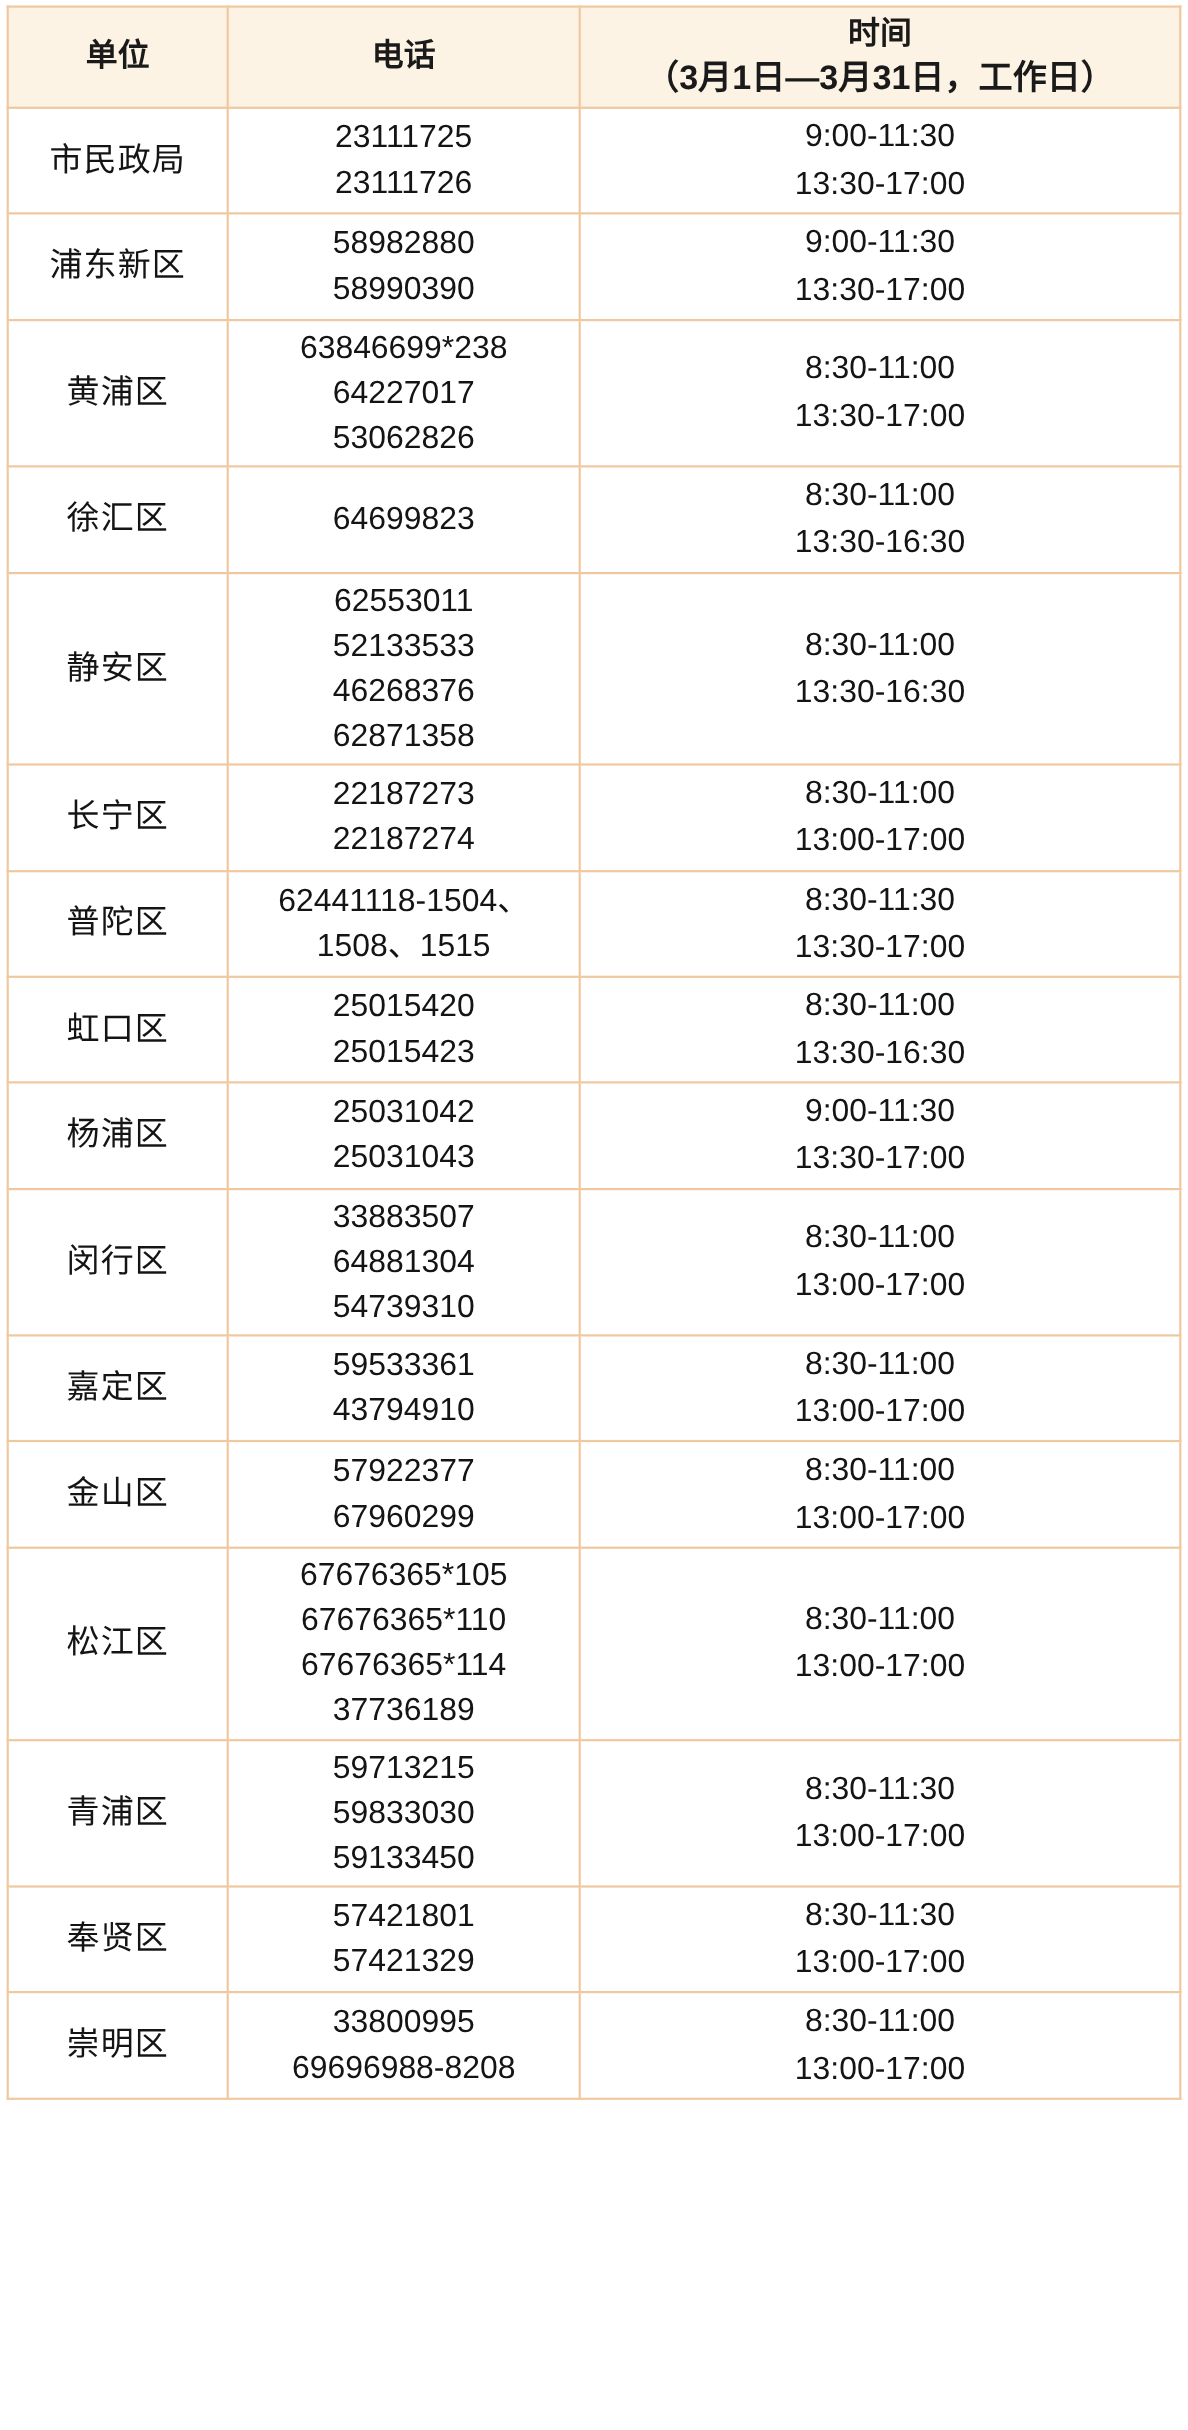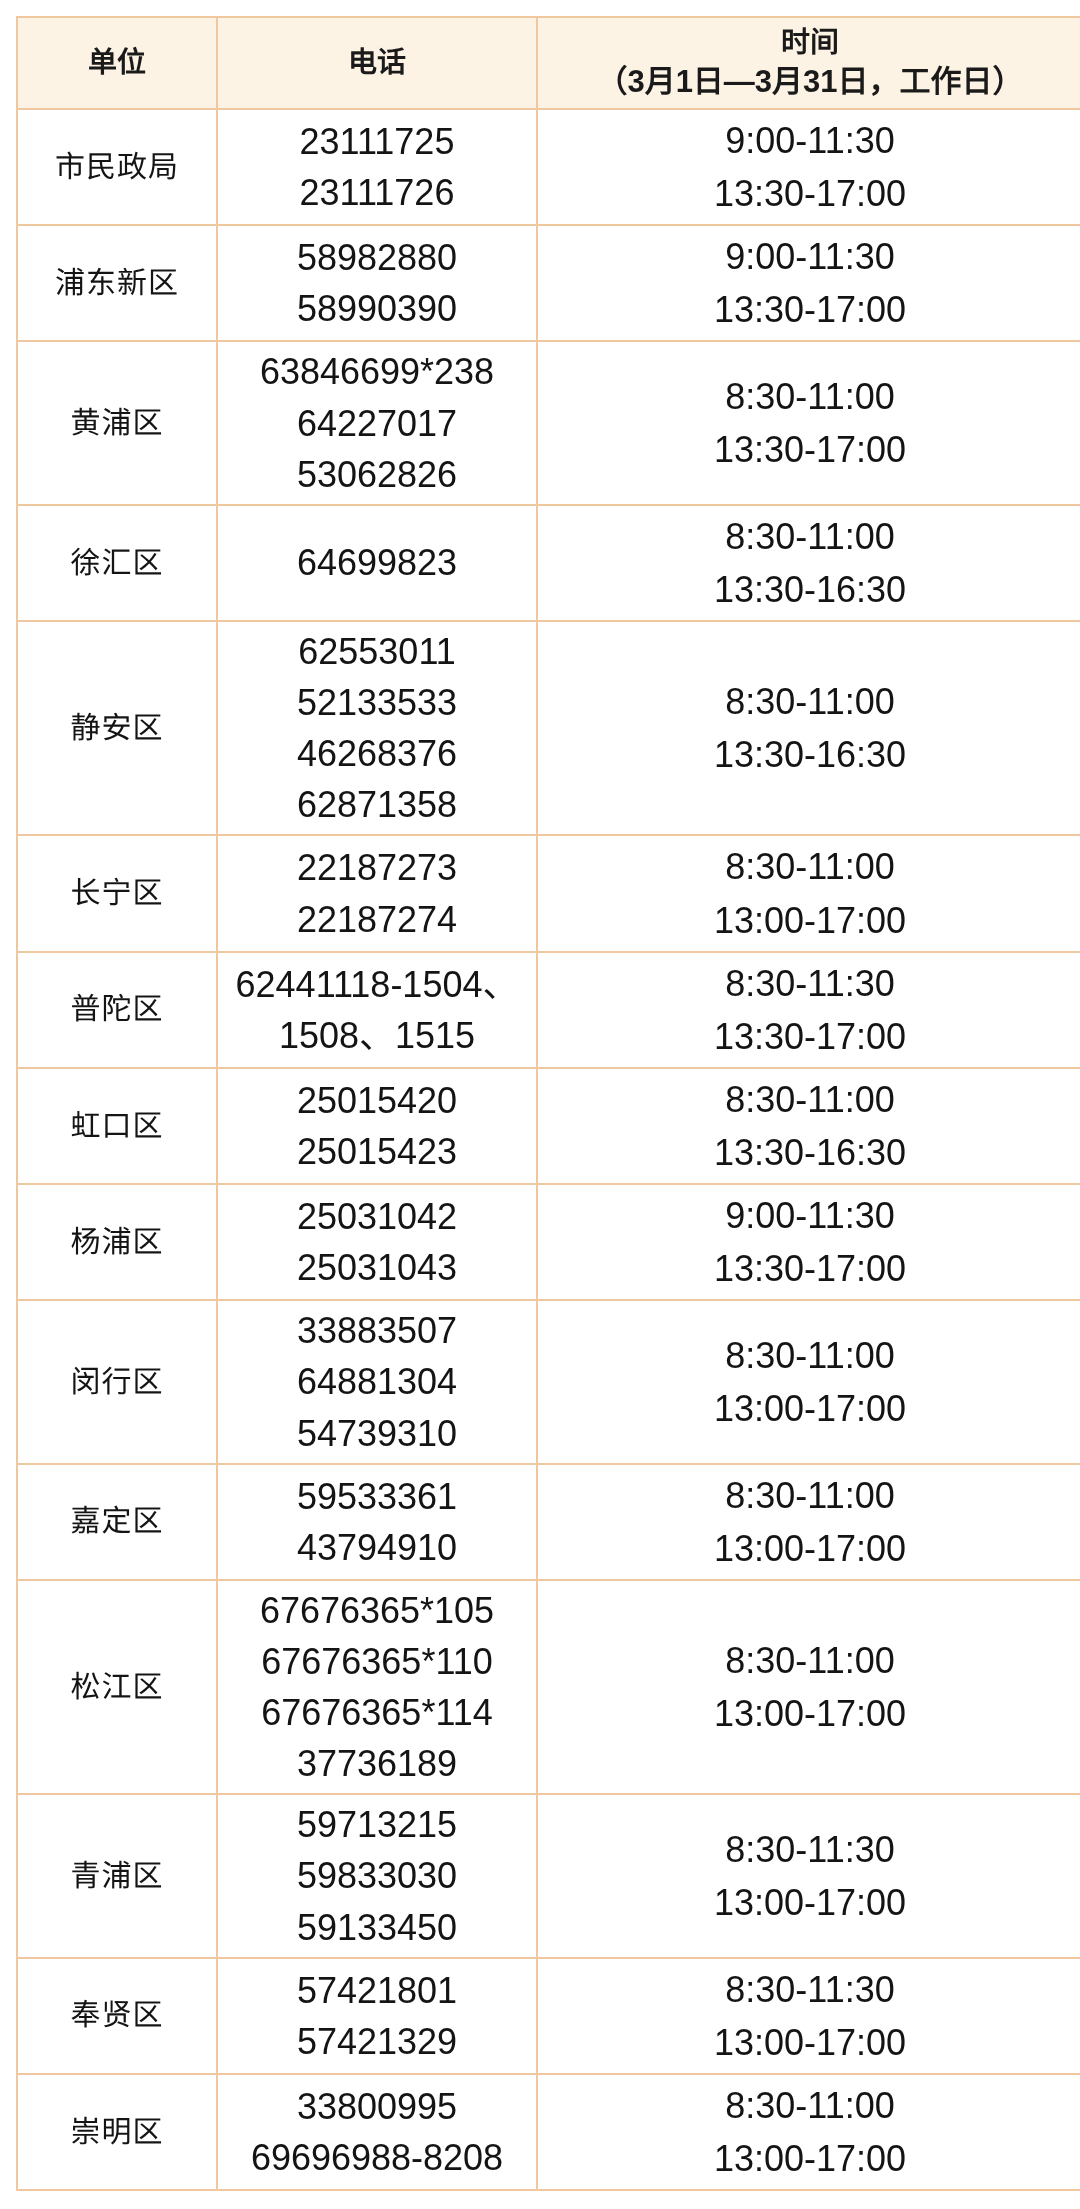--- a/index.html
+++ b/index.html
@@ -8,21 +8,21 @@
     background: #ffffff;
   }
   body {
     width: 1080px;
     font-family: "Liberation Sans", "DejaVu Sans", sans-serif;
     color: #1a1a1a;
   }
   .table-wrap {
     width: 1080px;
     box-sizing: border-box;
-    padding: 16px;
+    padding: 5px;
   }
   table.phone-table {
     border-collapse: collapse;
     width: 1066px;
     margin: 0 auto;
     table-layout: fixed;
   }
   table.phone-table col.c-unit { width: 200px; }
   table.phone-table col.c-phone { width: 320px; }
   table.phone-table col.c-time { width: 546px; }
@@ -41,21 +41,21 @@
     font-size: 29px;
     line-height: 1.30;
     color: #1a1a1a;
     height: 92px;
   }
   table.phone-table thead th .hdr-line2 {
     display: block;
     font-size: 31px;
   }
   table.phone-table tbody td {
-    font-size: 36px;
+    font-size: 29px;
     line-height: 1.42;
     color: #141414;
     background: #ffffff;
   }
   table.phone-table tbody td.unit-cell {
     font-size: 30px;
     letter-spacing: 1px;
   }
   table.phone-table tbody td.phone-cell,
   table.phone-table tbody td.time-cell {
@@ -254,20 +254,35 @@
             </div>
           </td>
           <td class="time-cell">
             <div class="cell-lines">
               <div>8:30-11:00</div>
               <div>13:00-17:00</div>
             </div>
           </td>
         </tr>
         <tr>
+          <td class="unit-cell">金山区</td>
+          <td class="phone-cell">
+            <div class="cell-lines">
+              <div>57922377</div>
+              <div>67960299</div>
+            </div>
+          </td>
+          <td class="time-cell">
+            <div class="cell-lines">
+              <div>8:30-11:00</div>
+              <div>13:00-17:00</div>
+            </div>
+          </td>
+        </tr>
+        <tr>
           <td class="unit-cell">松江区</td>
           <td class="phone-cell">
             <div class="cell-lines">
               <div>67676365*105</div>
               <div>67676365*110</div>
               <div>67676365*114</div>
               <div>37736189</div>
             </div>
           </td>
           <td class="time-cell">

